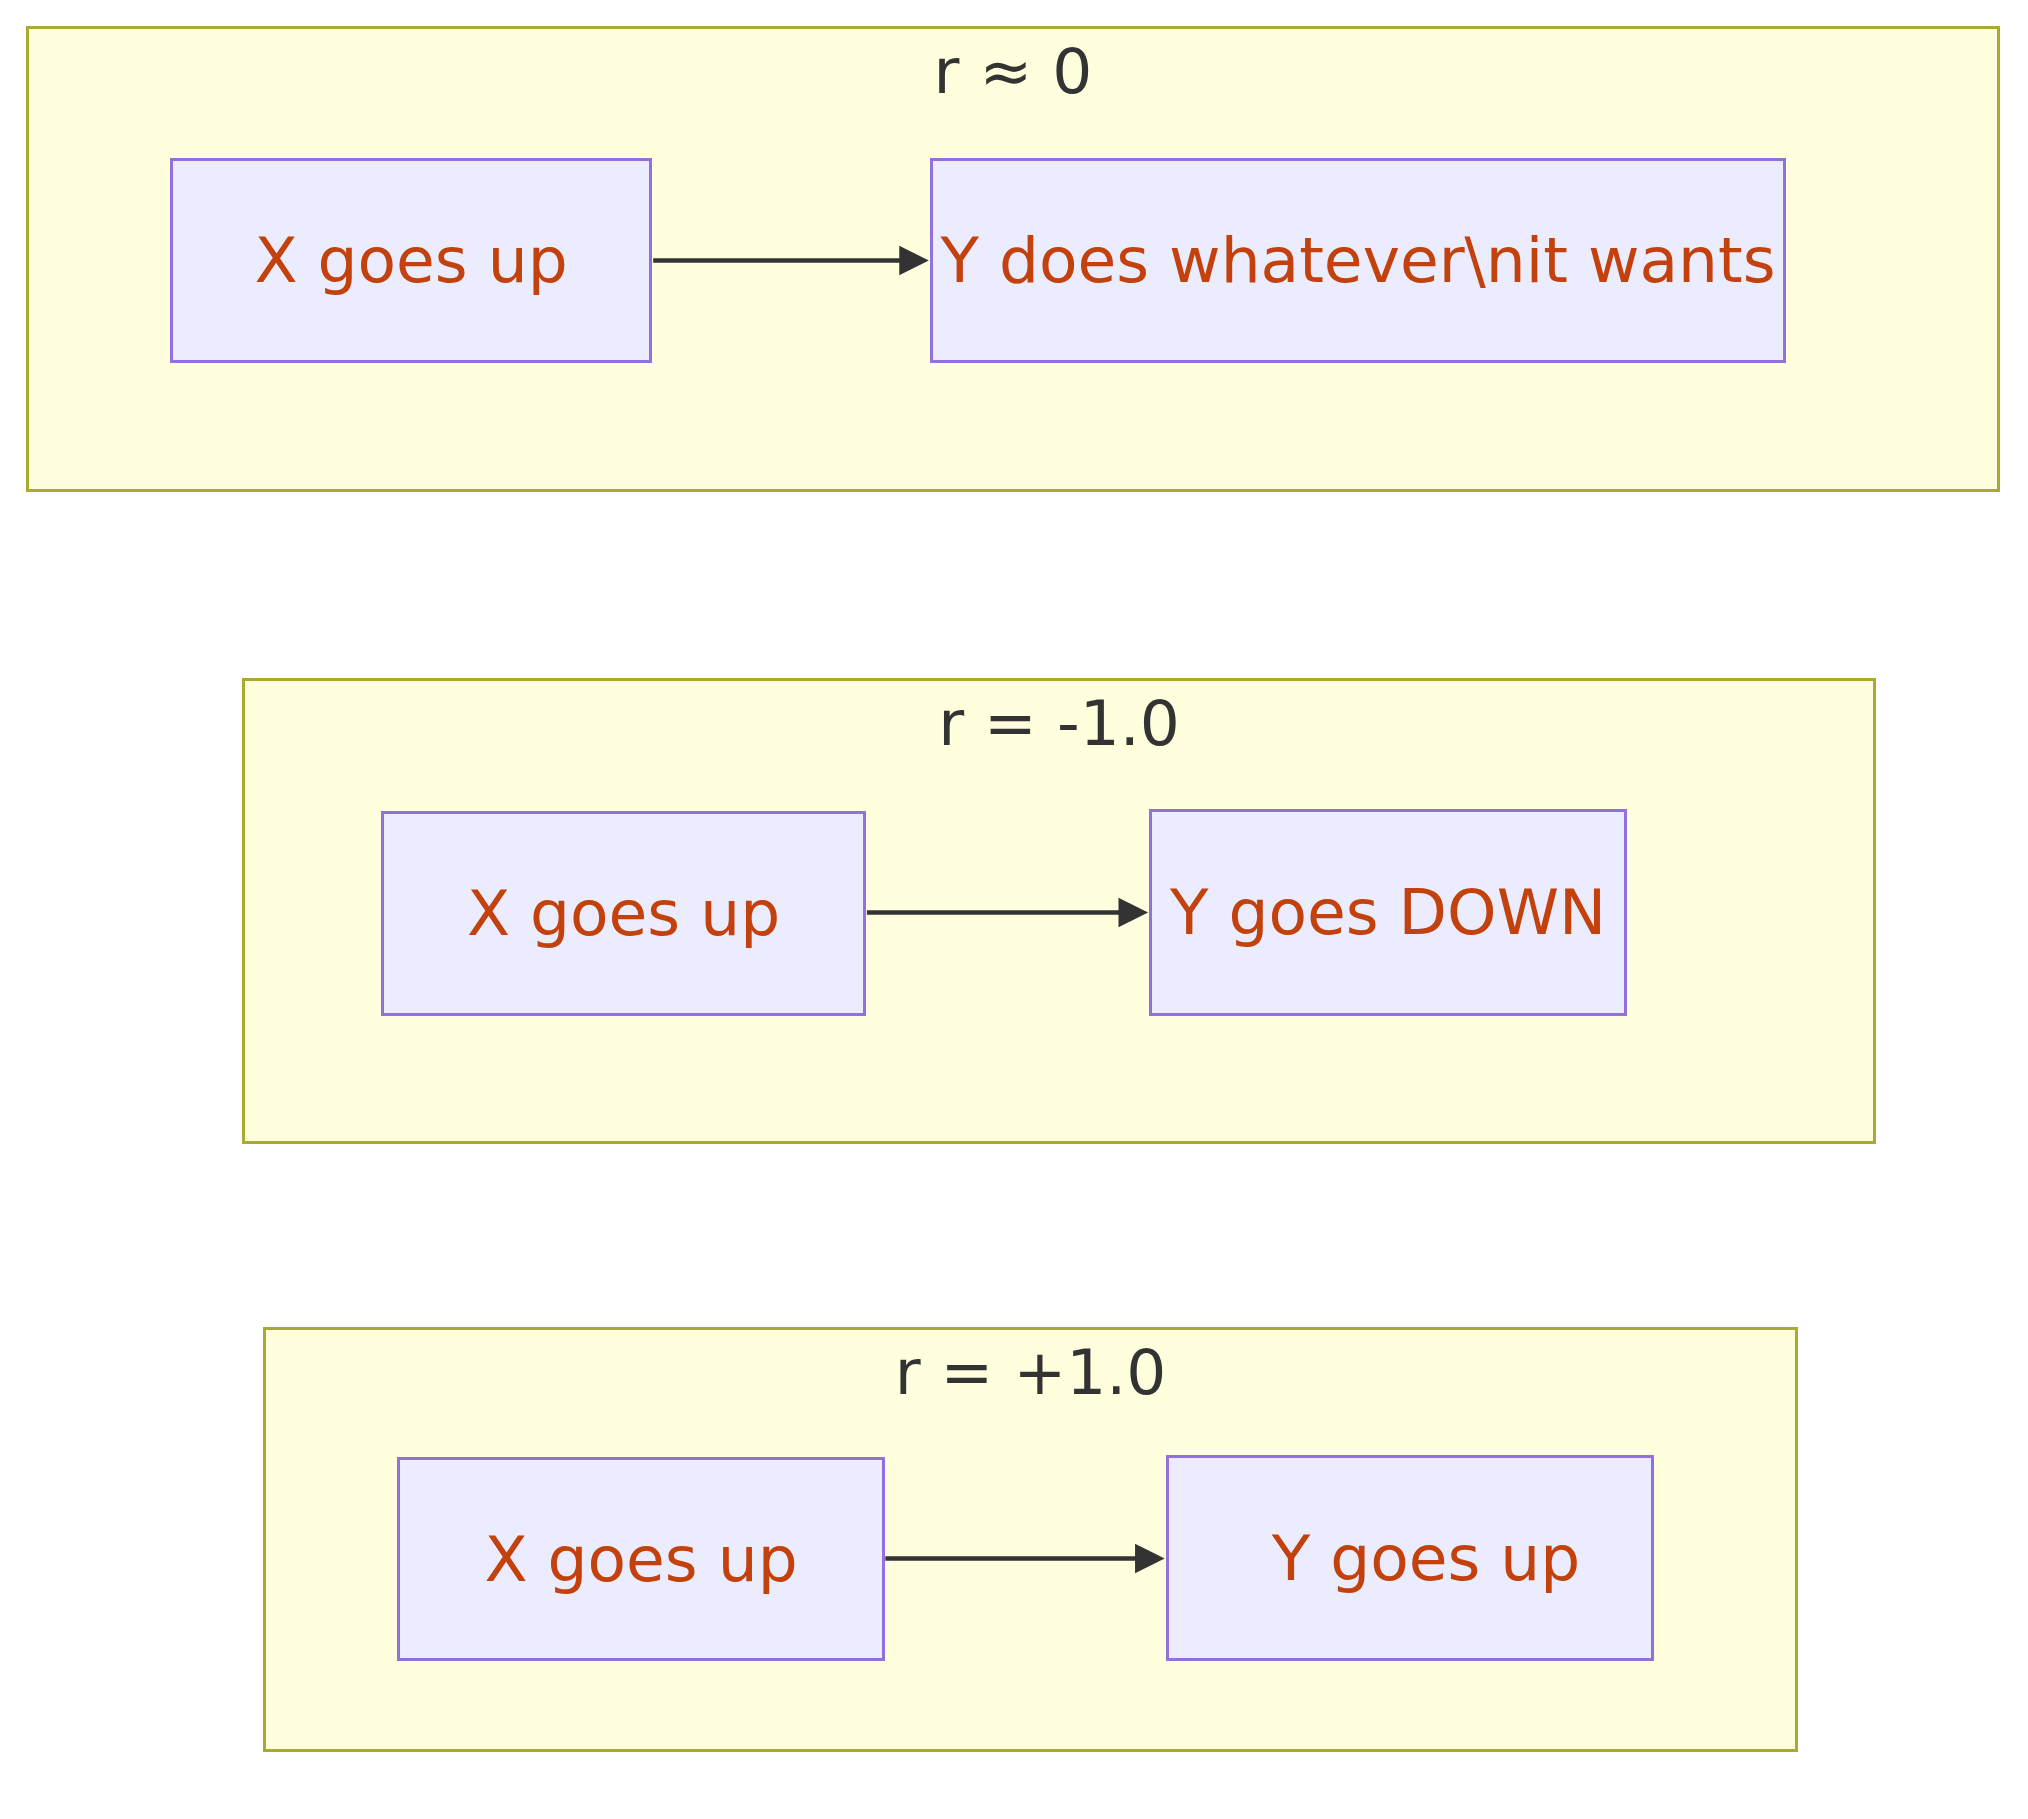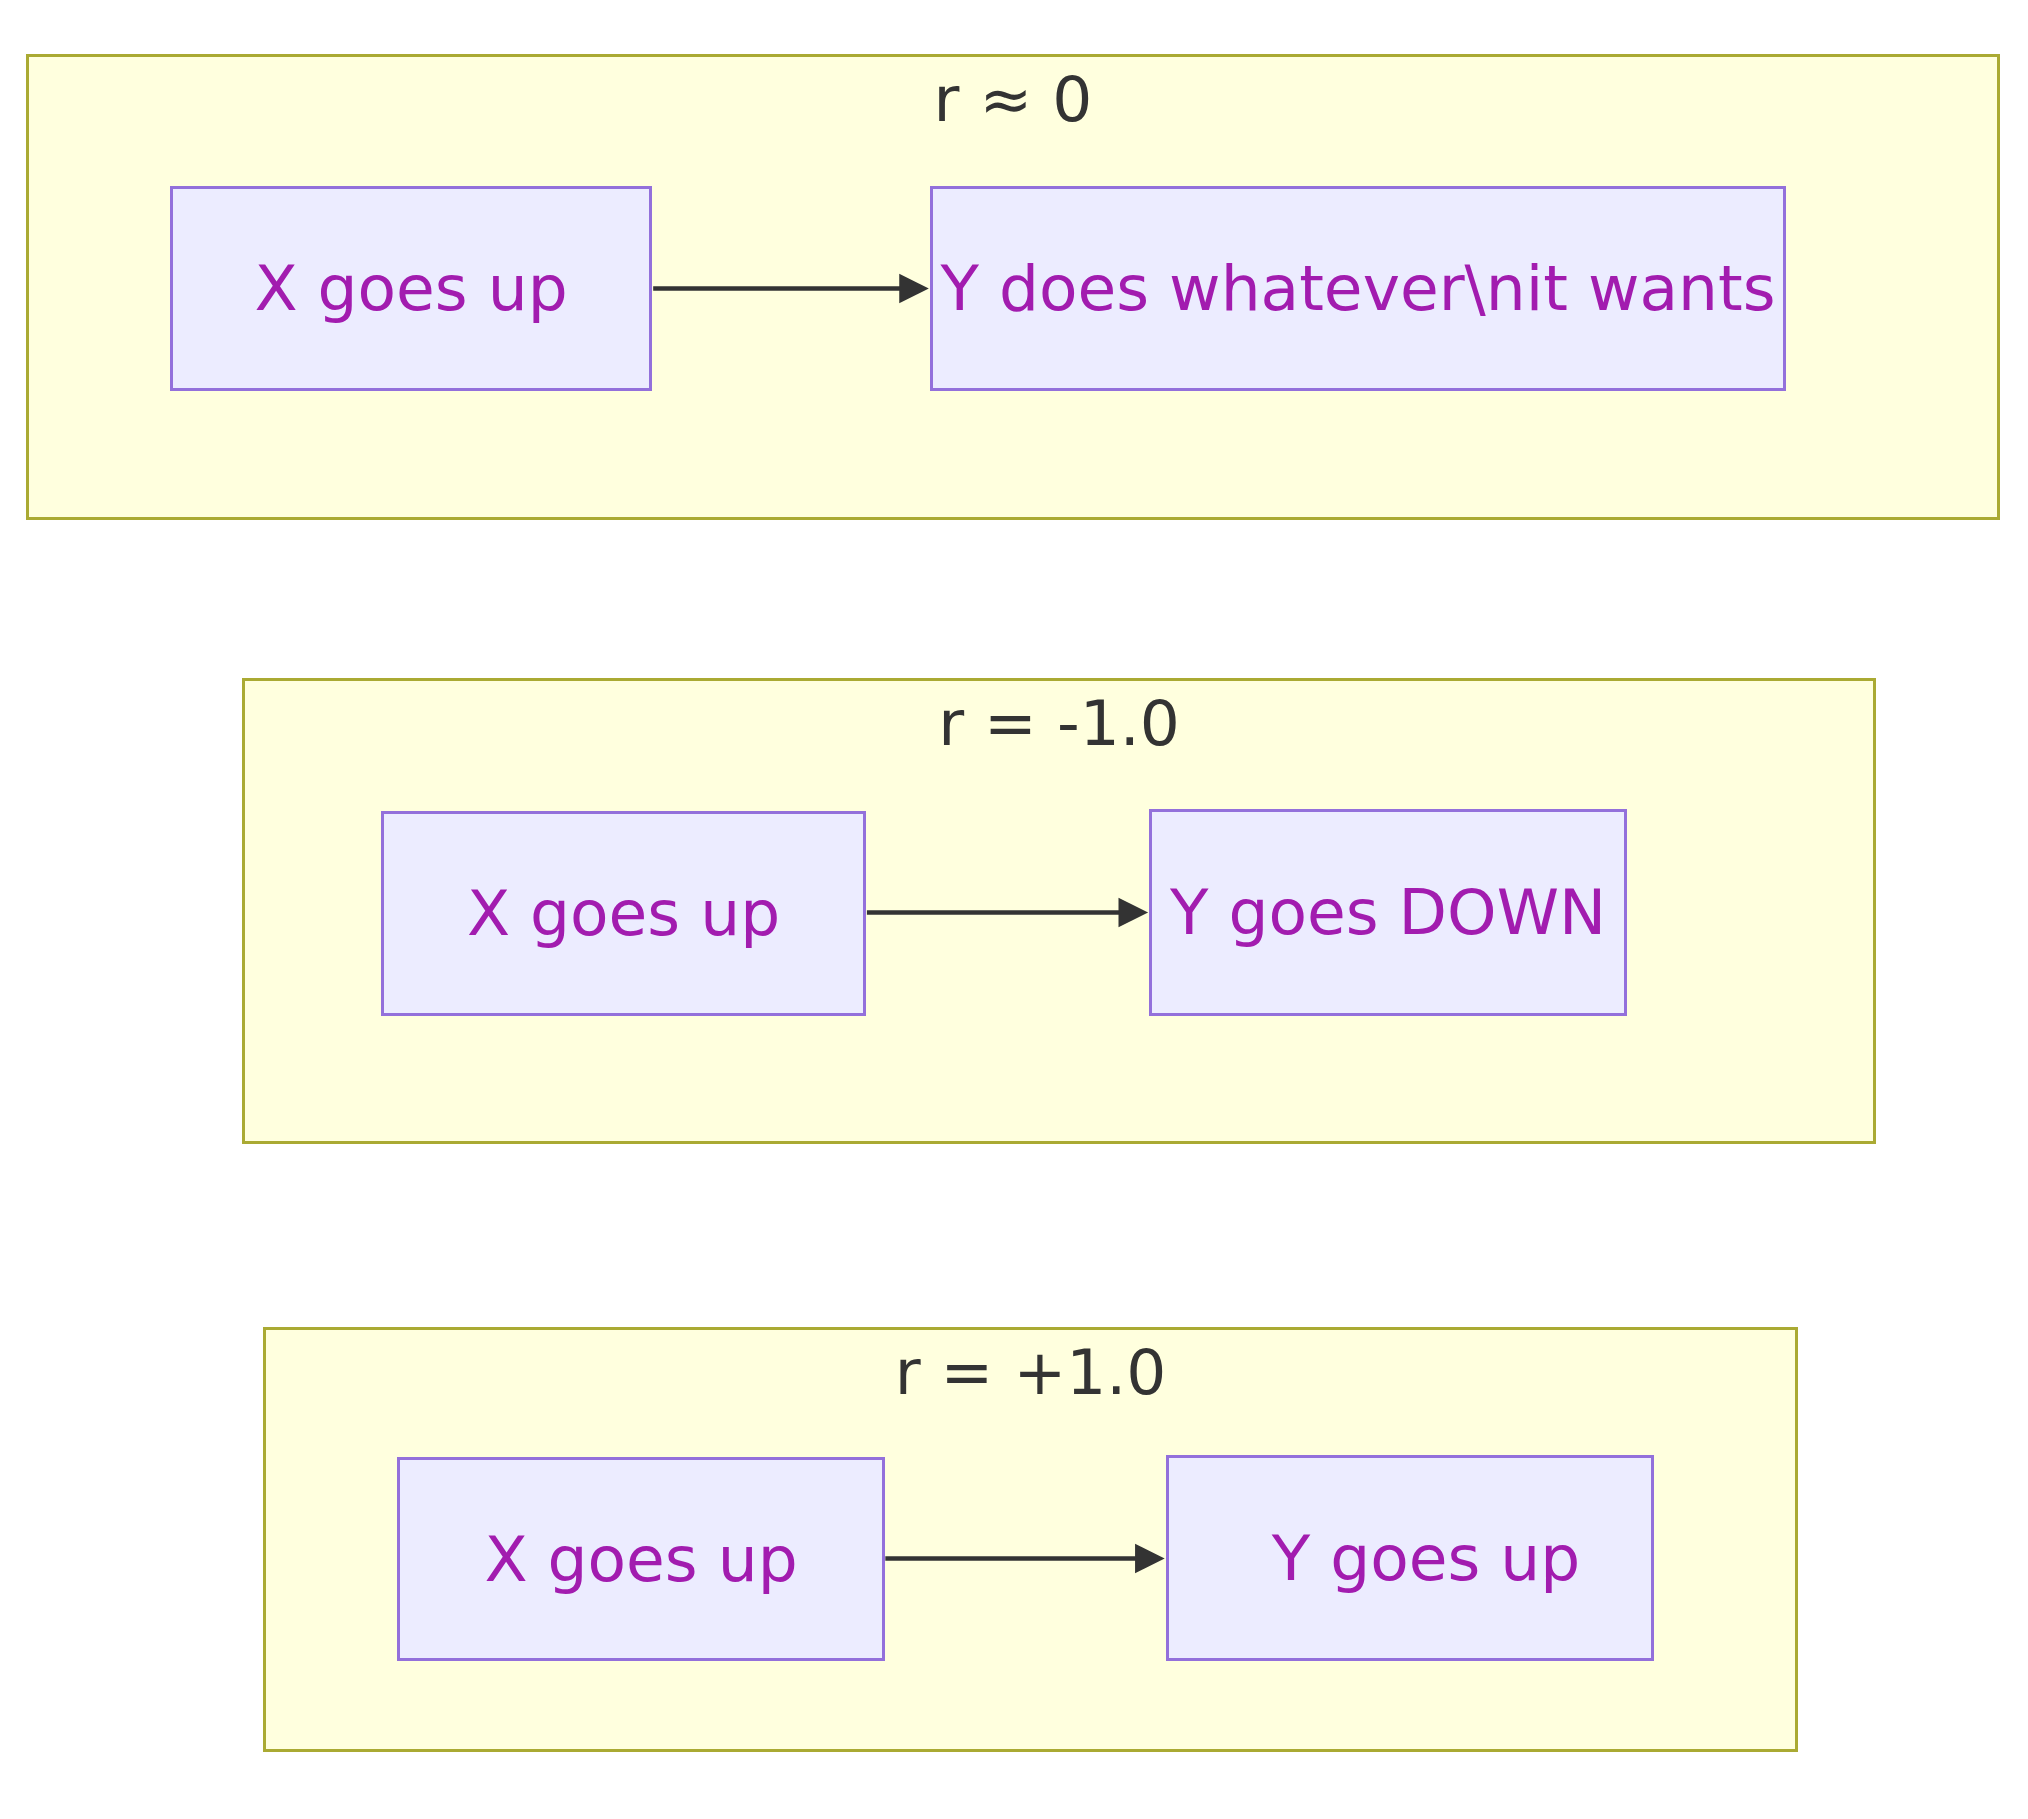--- a/index.html
+++ b/index.html
@@ -34,28 +34,28 @@
   .node {
     position: absolute;
     box-sizing: border-box;
     background: #ececff;
     border: 3.7px solid #9370db;
     display: flex;
     align-items: center;
     justify-content: center;
     text-align: center;
     font-size: 63px;
-    color: #a21caf;
+    color: #c2410c;
     white-space: pre;
   }
   .arrow-svg {
     position: absolute;
     overflow: visible;
   }
-  #panel-1 { left: 26px;  top: 26px;   width: 1974px; height: 466px; margin-top: 28px; }
+  #panel-1 { left: 26px;  top: 26px;   width: 1974px; height: 466px; }
   #panel-2 { left: 210px; top: 678px;  width: 1634px; height: 466px; margin-left: 32px; }
   #panel-3 { left: 263px; top: 1327px; width: 1535px; height: 425px; }
 
   #p1-src { left: 141px; top: 129px; width: 482px;  height: 205px; }
   #p1-dst { left: 901px; top: 129px; width: 856px; height: 205px; }
   #p1-arrow { left: 623px; top: 213px; width: 278px; height: 37px; }
 
   #p2-src { left: 136px; top: 130px; width: 485px; height: 205px; }
   #p2-dst { left: 904px; top: 128px; width: 478px; height: 207px; }
   #p2-arrow { left: 621px; top: 213px; width: 283px; height: 37px; }

